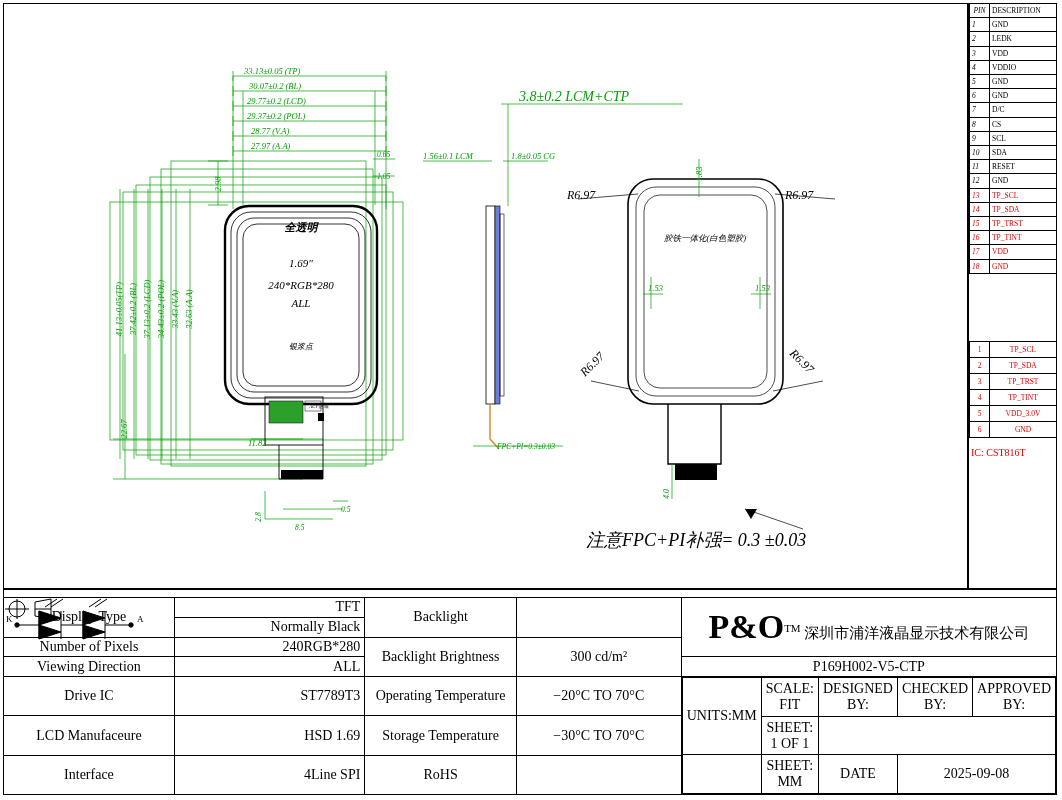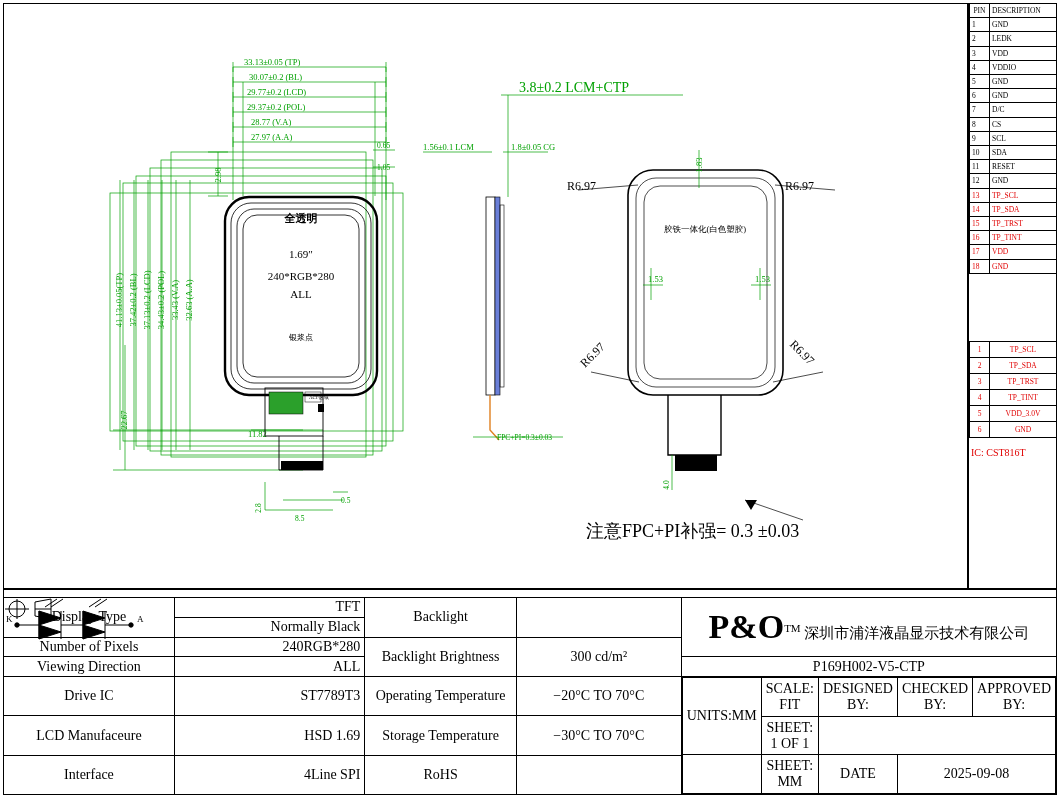--- a/index.html
+++ b/index.html
@@ -3,21 +3,21 @@
 <meta charset="utf-8">
 <style>
   html,body{margin:0;padding:0;background:#ffffff;}
   body{width:1062px;height:800px;font-family:"Liberation Serif",serif;color:#000;overflow:hidden;position:relative;}
   .sheet{position:absolute;left:0;top:0;width:1062px;height:800px;}
   .border-outer{position:absolute;left:3px;top:3px;width:1054px;height:792px;border:1.5px solid #000;box-sizing:border-box;}
 
   
   .pintable{position:absolute;left:969px;top:3px;width:88px;border-collapse:collapse;font-size:7.5px;}
   .pintable td{border:1px solid #000;height:13.2px;line-height:13.2px;padding:0 2px;font-family:"Liberation Serif",serif;}
-  .pintable td.num{width:15px;}
+  .pintable td.num{width:15px;font-style:italic;}
   .pintable td.desc{text-align:left;}
   .pintable thead td{text-align:center;font-size:7.5px;}
   .red{color:#e00000;}
 
   
   .tptable{position:absolute;left:969px;top:341px;width:88px;border-collapse:collapse;font-size:7.5px;}
   .tptable td{border:1px solid #000;height:15px;line-height:15px;padding:0 2px;}
   .tptable td.num{width:15px;text-align:center;}
   .tptable td.desc{text-align:center;}
   .ic-label{position:absolute;left:971px;top:447px;font-size:10px;color:#e00000;font-family:"Liberation Serif",serif;}
@@ -35,21 +35,21 @@
   .spec td.lbl2{width:145px;}
   .spec td.val2{width:160px;}
 
   .logo-cell{position:relative;}
   .po{font-size:34px;font-weight:bold;font-family:"Liberation Serif",serif;letter-spacing:0;}
   .tm{font-size:11px;vertical-align:super;}
   .cn-co{font-size:15px;text-align:center;}
   .smallcell{font-size:9px;}
 
   
-  .canvas{position:absolute;left:3px;top:0;width:964px;height:585px;}
+  .canvas{position:absolute;left:3px;top:9px;width:964px;height:585px;font-style:italic;}
   svg{position:absolute;left:0;top:0;}
 
   .dimtxt{font-family:"Liberation Serif",serif;fill:#00a000;font-size:8.5px;}
   .dimtxt-sm{font-family:"Liberation Serif",serif;fill:#00a000;font-size:7.5px;}
   .blktxt{font-family:"Liberation Serif",serif;fill:#000;}
   .note{font-family:"Liberation Serif",serif;fill:#000;font-size:18px;}
   .bigdim{font-family:"Liberation Serif",serif;fill:#00a000;font-size:14px;}
 </style>
 </head>
 <body>

